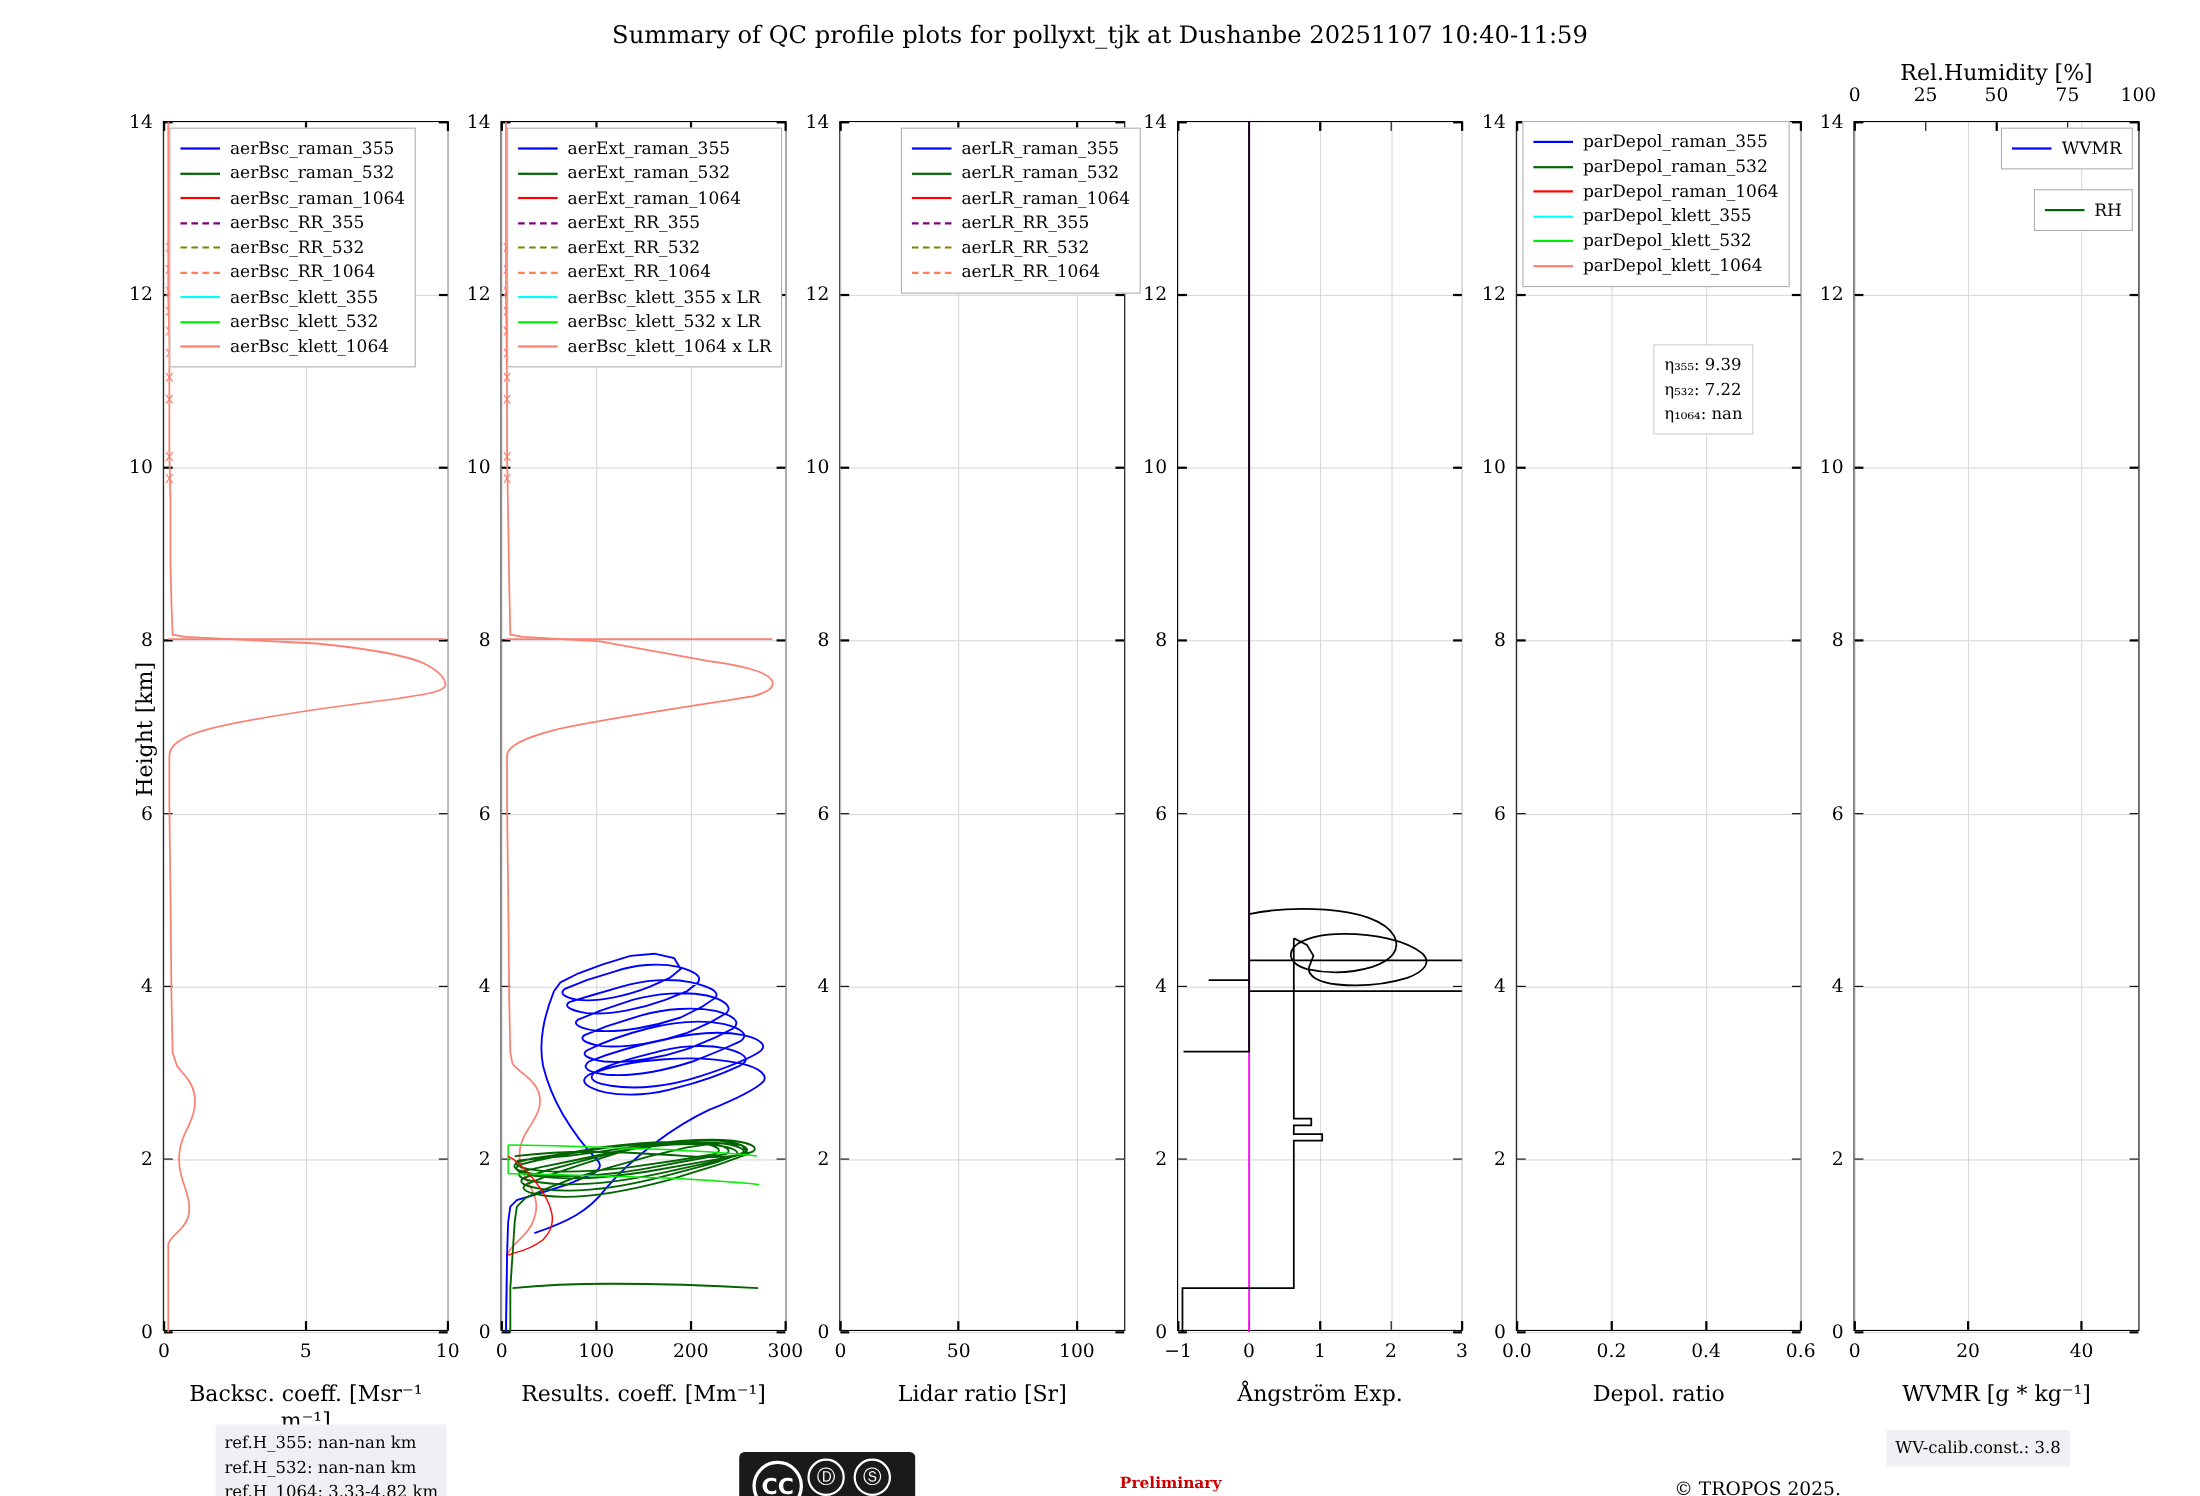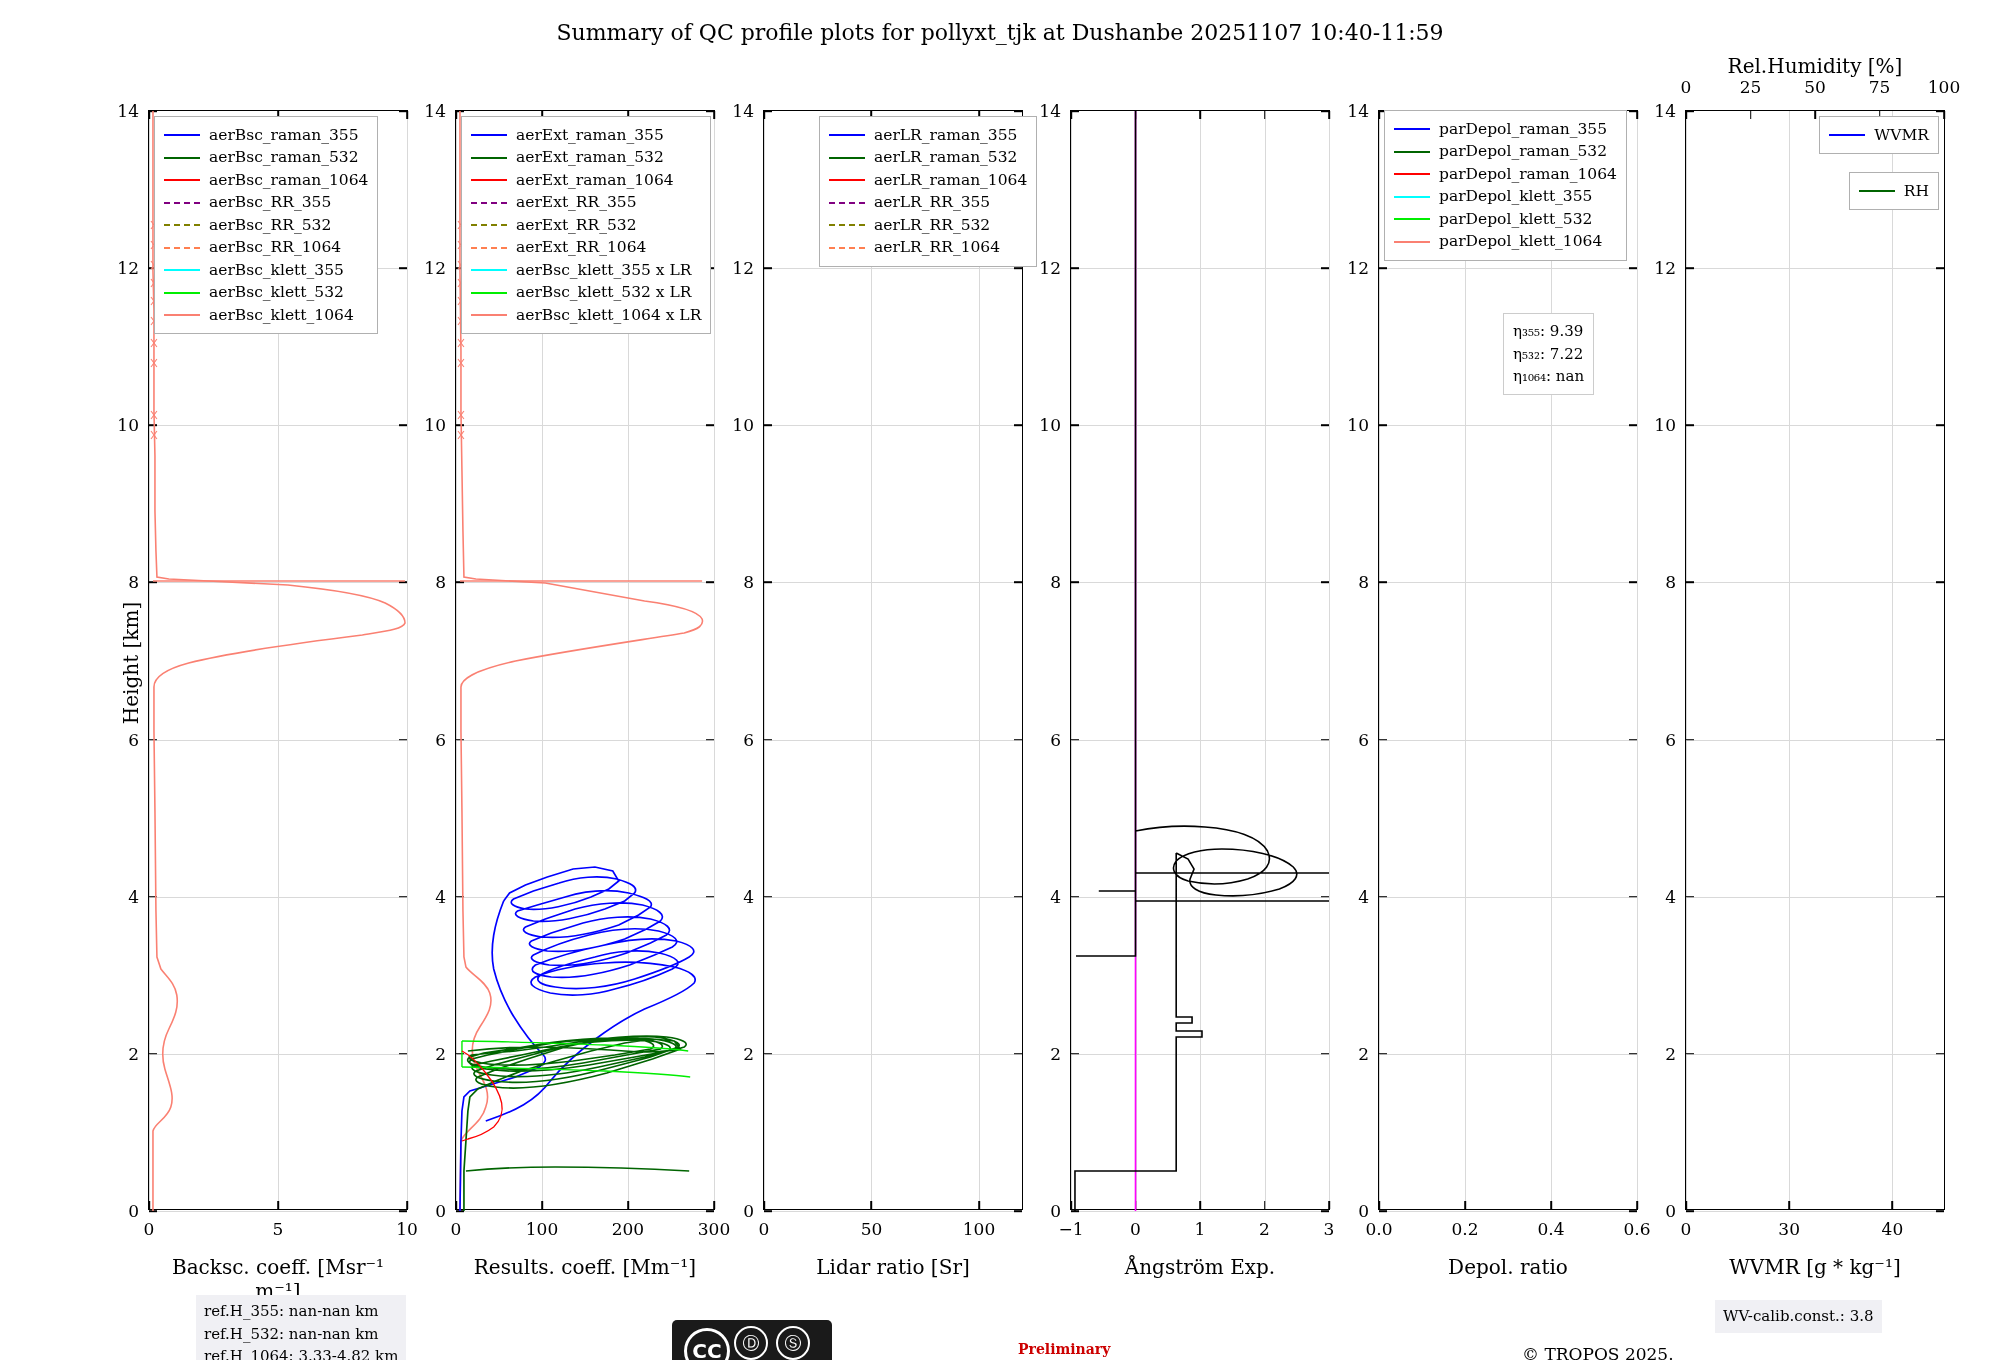--- a/index.html
+++ b/index.html
@@ -603,21 +603,21 @@
     <div class="ytick" style="top:628.57px">6</div>
     <div class="ytick" style="top:471.43px">8</div>
     <div class="ytick" style="top:314.29px">10</div>
     <div class="ytick" style="top:157.14px">12</div>
     <div class="ytick" style="top:0px">14</div>
 
     <div class="xtickmark" style="left:0"></div>
     <div class="xtickmark" style="left:40%"></div>
     <div class="xtickmark" style="left:80%"></div>
     <div class="xtick" style="left:0">0</div>
-    <div class="xtick" style="left:40%">30</div>
+    <div class="xtick" style="left:40%">20</div>
     <div class="xtick" style="left:80%">40</div>
 
     <div class="xtickmark t" style="left:0"></div>
     <div class="xtickmark t" style="left:25%"></div>
     <div class="xtickmark t" style="left:50%"></div>
     <div class="xtickmark t" style="left:75%"></div>
     <div class="xtickmark t" style="left:100%"></div>
     <div class="xtick" style="left:0;top:-34px">0</div>
     <div class="xtick" style="left:25%;top:-34px">25</div>
     <div class="xtick" style="left:50%;top:-34px">50</div>

